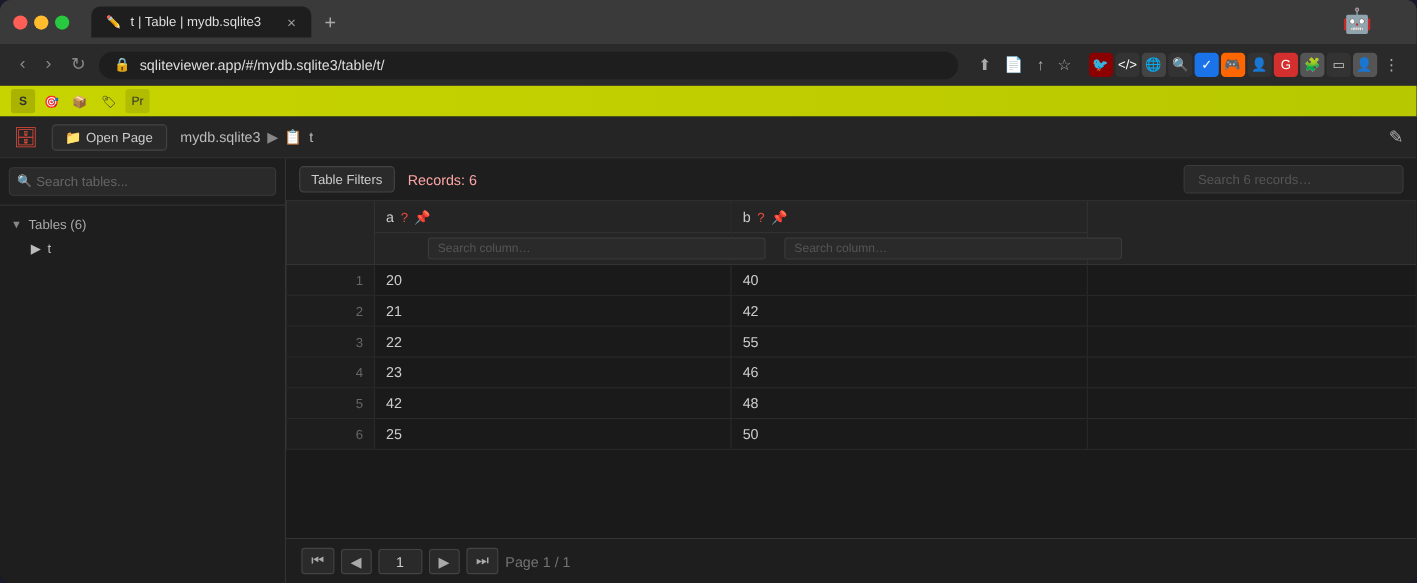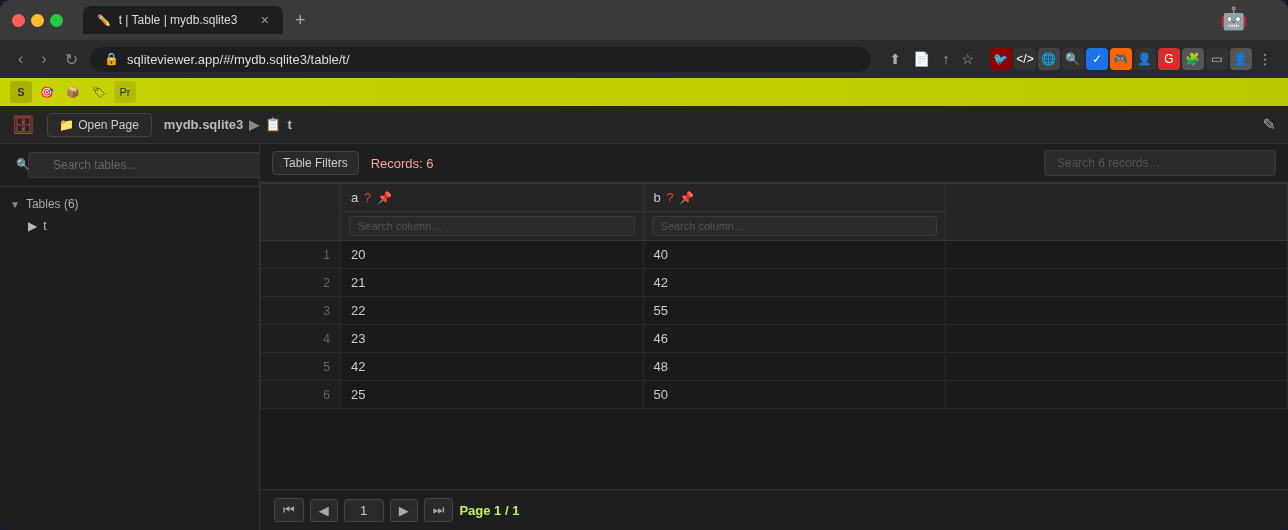--- a/index.html
+++ b/index.html
@@ -200,21 +200,21 @@
       align-items: center;
       gap: 6px;
     }
 
     .breadcrumb {
       display: flex;
       align-items: center;
       gap: 6px;
       color: #bbb;
       font-size: 13px;
-      font-weight: 700;
+      font-weight: 400;
     }
     .breadcrumb-arrow { color: #888; }
 
     .header-spacer { flex: 1; }
 
     .edit-icon {
       color: #aaa;
       cursor: pointer;
       font-size: 16px;
     }
@@ -242,21 +242,20 @@
     }
 
     .sidebar-search input {
       width: 100%;
       background: #2a2a2a;
       border: 1px solid #3a3a3a;
       border-radius: 4px;
       color: #bef264;
       padding: 5px 10px;
       font-size: 12px;
-      margin-left: 20px;
     }
     .sidebar-search input::placeholder { color: #666; }
 
     .sidebar-section {
       padding: 6px 0;
     }
 
     .sidebar-group-header {
       display: flex;
       align-items: center;
@@ -314,21 +313,21 @@
 
     .toolbar-spacer { flex: 1; }
 
     .search-records-input {
       background: #2a2a2a;
       border: 1px solid #3a3a3a;
       border-radius: 4px;
       color: #666;
       padding: 5px 12px;
       font-size: 12px;
-      width: 232px;
+      width: 200px;
     }
     .search-records-input::placeholder { color: #555; }
 
     
     .table-container {
       flex: 1;
       overflow: auto;
       background: #1a1a1a;
     }
 
@@ -380,20 +379,21 @@
     }
 
     .col-search input {
       width: 100%;
       background: #2a2a2a;
       border: 1px solid #3a3a3a;
       border-radius: 3px;
       color: #aaa;
       padding: 3px 8px;
       font-size: 11px;
+      margin-left: 40px;
     }
     .col-search input::placeholder { color: #555; }
 
     td {
       border: 1px solid #2a2a2a;
       padding: 6px 10px;
       font-size: 13px;
       color: #ccc;
     }
 
@@ -429,23 +429,22 @@
       border: 1px solid #444;
       color: #ccc;
       padding: 3px 8px;
       border-radius: 3px;
       width: 40px;
       text-align: center;
       font-size: 13px;
     }
 
     .page-info {
-      color: #bef264;
-      font-size: 13px;
-      font-weight: bold;
+      color: #737373;
+      font-size: 13px;
     }
 
     .pagination-spacer { flex: 1; }
 
     .hydejack-link {
       color: #9b59b6;
       font-size: 12px;
       text-decoration: none;
       cursor: pointer;
     }

